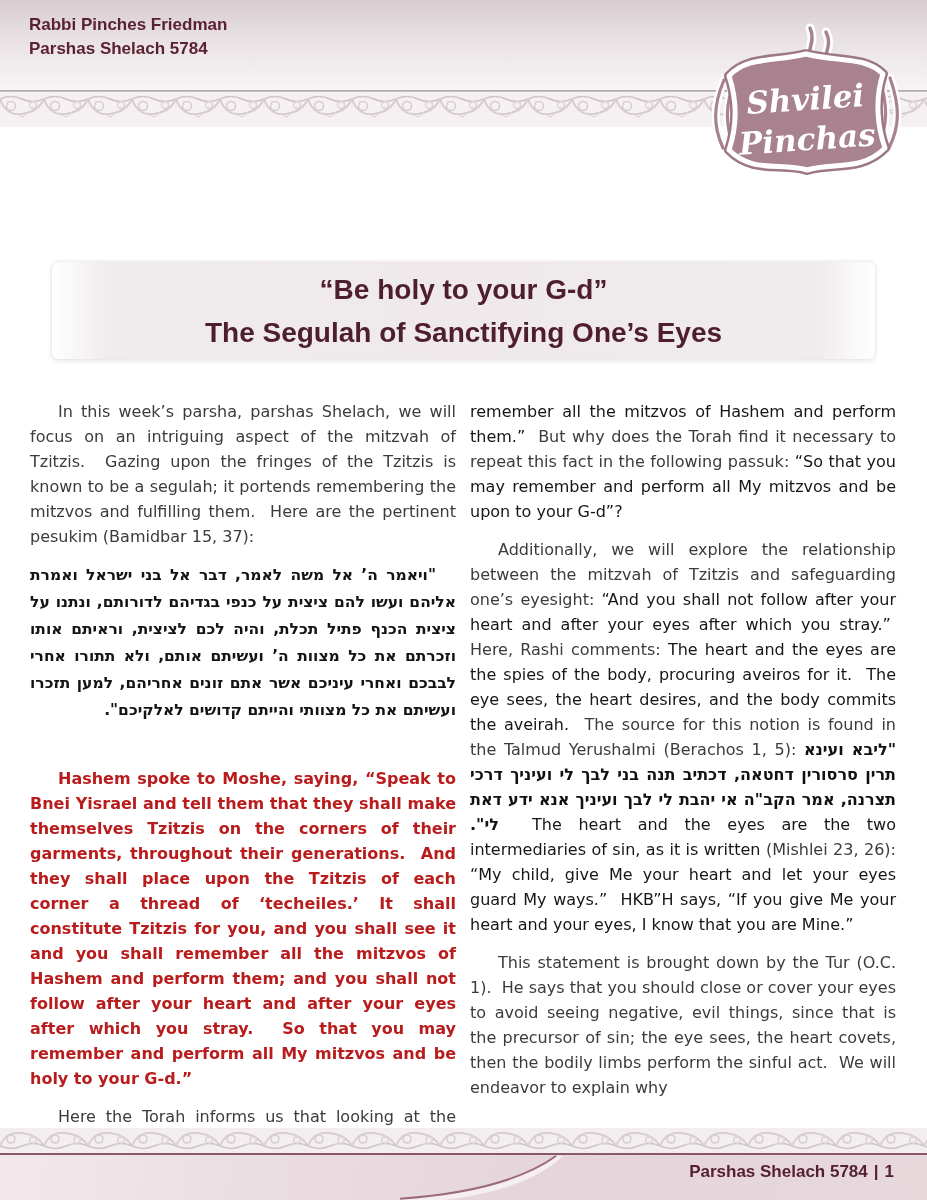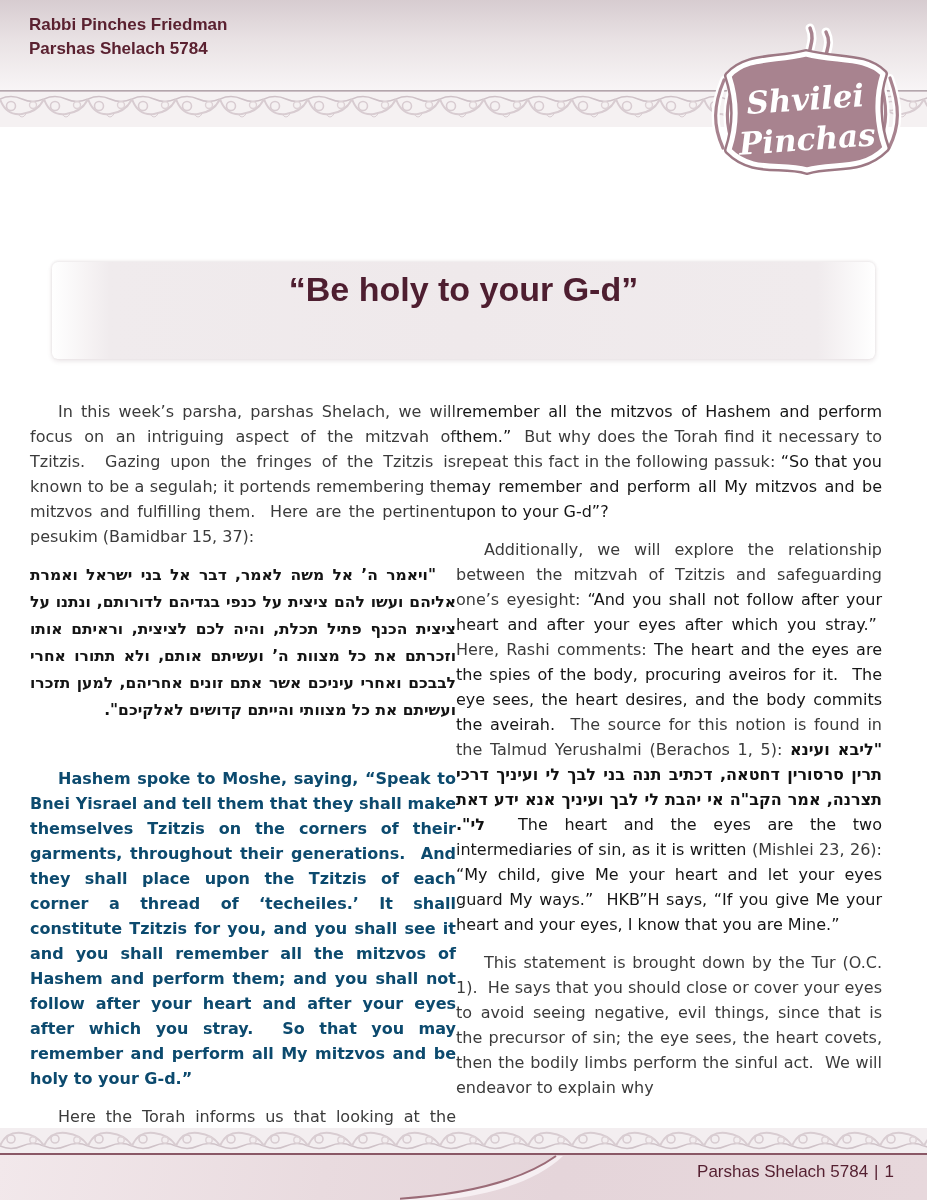--- a/index.html
+++ b/index.html
@@ -20,40 +20,40 @@
 
   
   .logo{position:absolute;top:20px;left:708px;width:196px;height:176px;z-index:5;}
 
   
   .title-banner{position:absolute;top:262px;left:52px;width:823px;height:97px;
       border-radius:6px;text-align:center;padding-top:6px;box-sizing:border-box;
       background:linear-gradient(90deg,rgba(240,235,237,0) 0%,#f0ebed 7%,#efe9eb 50%,#f0ebed 93%,rgba(240,235,237,0) 100%);
       box-shadow:0 2px 5px rgba(90,60,70,.14), 0 -1px 3px rgba(90,60,70,.10);}
   .title-banner div{font-family:"Liberation Sans",sans-serif;font-weight:700;
-      font-size:34px;line-height:43px;color:#4e1e30;}
+      font-size:28px;line-height:43px;color:#4e1e30;}
 
   
-  .columns{position:absolute;top:399px;left:30px;width:867px;display:flex;gap:0;}
+  .columns{position:absolute;top:399px;left:30px;width:867px;display:flex;gap:14px;}
   .col{width:426px;font-size:16px;line-height:25px;color:#3b3b3b;text-align:justify;}
   .para{margin:0 0 13px 0;}
   .indent{text-indent:28px;}
   b{font-weight:normal;color:#161616;}
-  .bold-para{font-weight:bold;color:#0c4a6e;margin-top:42px;}
+  .bold-para{font-weight:bold;color:#b91c1c;margin-top:42px;}
   .hebrew-block{direction:rtl;font-weight:bold;color:#141414;font-size:15.5px;
                 line-height:27px;margin:0 0 13px 0;text-indent:20px;}
   .hebrew-inline{unicode-bidi:isolate;font-weight:bold;color:#111;}
 
   
   .footer-band{position:absolute;top:1153px;left:0;width:927px;height:47px;
       border-top:2px solid #8a5866;
       background:linear-gradient(100deg,#f2e8eb 0%,#e9dbdf 35%,#e5d5da 60%,#e7d8dc 100%);}
   .footer-curl{position:absolute;left:400px;top:1155px;}
   .footer-label{position:absolute;top:1162px;right:30px;
-      font-family:"Liberation Sans",sans-serif;font-weight:400;font-size:17px;color:#541f30;}
+      font-family:"Liberation Sans",sans-serif;font-weight:700;font-size:17px;color:#541f30;}
   .footer-label span{margin:0 3px;}
 </style>
 </head>
 <body>
 
 <div class="page">
 
   <div class="header">
     <div class="header-text">
       <div>Rabbi Pinches Friedman</div>
@@ -97,20 +97,21 @@
         <path d="M21,56 C39,36 67,42 98,34 C129,42 157,36 175,54 C167,78 169,106 177,128 C153,152 125,142 99,150 C73,142 45,154 21,130 C29,106 29,80 21,56 Z" fill="none" stroke="#9d7884" stroke-width="10" stroke-linejoin="round"></path>
         <path d="M21,56 C39,36 67,42 98,34 C129,42 157,36 175,54 C167,78 169,106 177,128 C153,152 125,142 99,150 C73,142 45,154 21,130 C29,106 29,80 21,56 Z" fill="#a8838f" stroke="#ffffff" stroke-width="5" stroke-linejoin="round"></path>
       </g>
       <text x="98" y="90" text-anchor="middle" font-family="DejaVu Serif, serif" font-style="italic" font-weight="bold" font-size="31" fill="#ffffff" transform="rotate(-4 98 90)">Shvilei</text>
       <text x="100" y="130" text-anchor="middle" font-family="DejaVu Serif, serif" font-style="italic" font-weight="bold" font-size="31" fill="#ffffff" transform="rotate(-4 100 130)">Pinchas</text>
     </svg>
   </div>
 
   <div class="title-banner">
     <div>“Be holy to your G-d”</div>
+    <div>The Segulah of Sanctifying One’s Eyes</div>
   </div>
 
   <div class="columns">
     <div class="col">
       <p class="para indent">In this week’s parsha, parshas Shelach, we will focus on an intriguing aspect of the mitzvah of Tzitzis.&nbsp; Gazing upon the fringes of the Tzitzis is known to be a segulah; it portends remembering the mitzvos and fulfilling them.&nbsp; Here are the pertinent pesukim (Bamidbar 15, 37):</p>
       <p class="hebrew-block" dir="rtl">"ויאמר ה’ אל משה לאמר, דבר אל בני ישראל ואמרת אליהם ועשו להם ציצית על כנפי בגדיהם לדורותם, ונתנו על ציצית הכנף פתיל תכלת, והיה לכם לציצית, וראיתם אותו וזכרתם את כל מצוות ה’ ועשיתם אותם, ולא תתורו אחרי לבבכם ואחרי עיניכם אשר אתם זונים אחריהם, למען תזכרו ועשיתם את כל מצוותי והייתם קדושים לאלקיכם".</p>
       <p class="para indent bold-para">Hashem spoke to Moshe, saying, “Speak to Bnei Yisrael and tell them that they shall make themselves Tzitzis on the corners of their garments, throughout their generations.&nbsp; And they shall place upon the Tzitzis of each corner a thread of ‘techeiles.’ It shall constitute Tzitzis for you, and you shall see it and you shall remember all the mitzvos of Hashem and perform them; and you shall not follow after your heart and after your eyes after which you stray.&nbsp; So that you may remember and perform all My mitzvos and be holy to your G-d.”</p>
       <p class="para indent"><span>Here the Torah informs us that looking at the Tzitzis portends observing and fulfilling all of the mitzvos: </span><b>“And you shall see it and you shall</b></p>
     </div>
     <div class="col">

